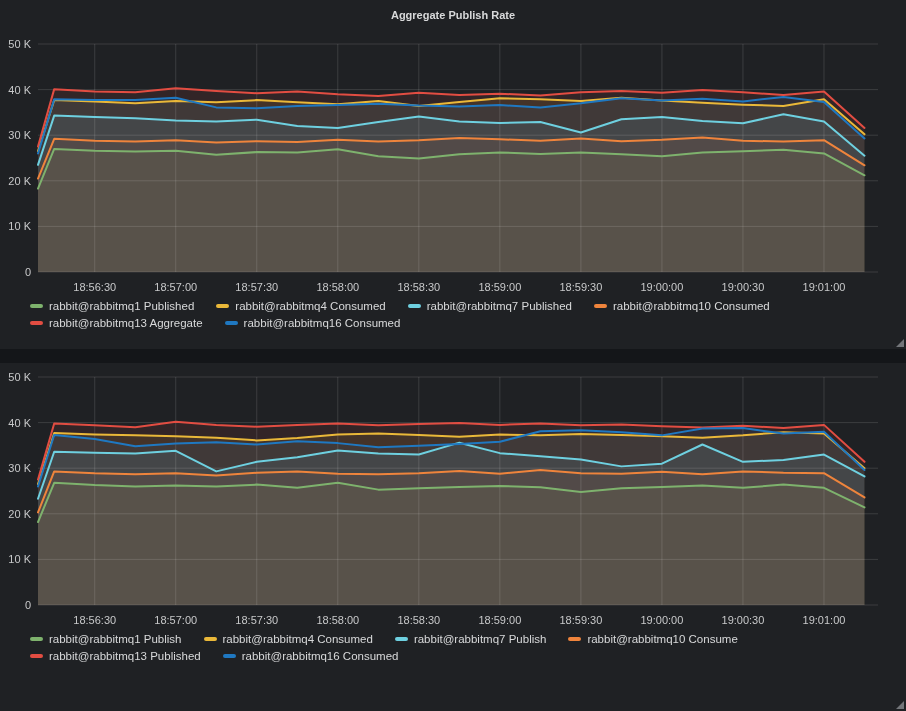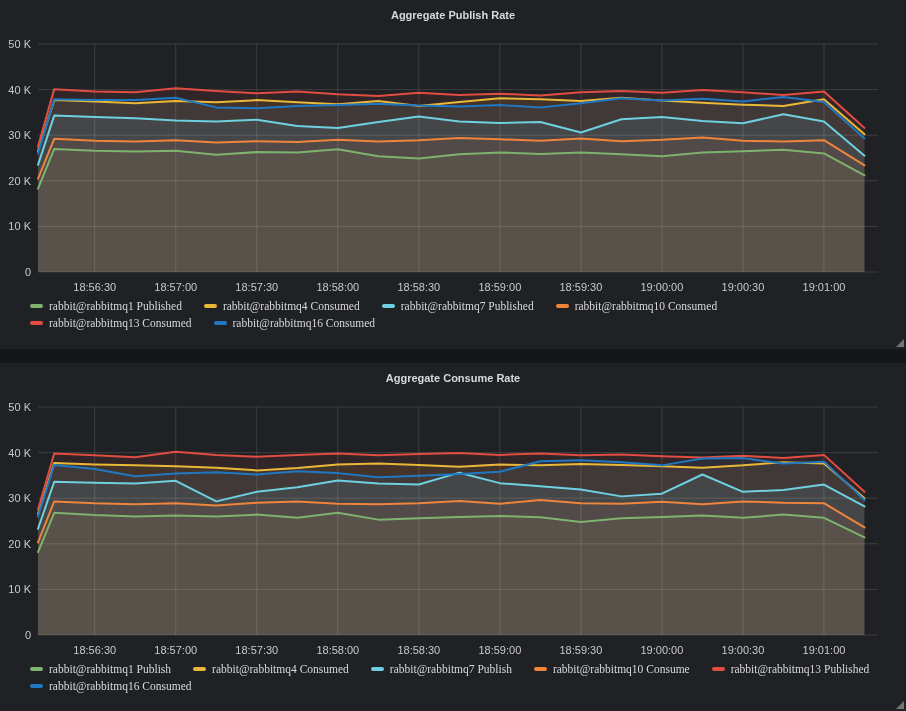--- a/index.html
+++ b/index.html
@@ -26,21 +26,20 @@
     cursor: pointer;
   }
   svg.chart { display: block; font-family: "Liberation Sans", sans-serif; }
   .legend {
     display: flex;
     flex-wrap: wrap;
     align-items: center;
     column-gap: 22px;
     row-gap: 5px;
     padding: 2px 10px 0 30px;
-    font-family: Liberation Serif, serif;
   }
   .legend-item {
     display: inline-flex;
     align-items: center;
     gap: 6px;
     cursor: pointer;
   }
   .legend-swatch {
     display: inline-block;
     width: 13px;
@@ -132,32 +131,31 @@
         <span class="legend-item">
           <span class="legend-swatch" style="background: rgb(110, 208, 224);"></span>
           <span class="legend-label">rabbit@rabbitmq7 Published</span>
         </span>
         <span class="legend-item">
           <span class="legend-swatch" style="background: rgb(239, 132, 60);"></span>
           <span class="legend-label">rabbit@rabbitmq10 Consumed</span>
         </span>
         <span class="legend-item">
           <span class="legend-swatch" style="background: rgb(226, 77, 66);"></span>
-          <span class="legend-label">rabbit@rabbitmq13 Consumed</span>
+          <span class="legend-label">rabbit@rabbitmq13 Aggregate</span>
         </span>
         <span class="legend-item">
           <span class="legend-swatch" style="background: rgb(31, 120, 193);"></span>
           <span class="legend-label">rabbit@rabbitmq16 Consumed</span>
         </span>
       </div>
     <div class="resize-handle"></div>
   </section>
 
   <section class="panel" style="top:363px; height:348px;">
-    <h2 class="panel-title">Aggregate Consume Rate</h2>
     <svg class="chart" width="906" height="268" viewBox="0 0 906 268">
         <g>
           <polygon points="38,242 38,159.00799999999998 54.20578778135048,119.79199999999999 94.72025723472669,122.07199999999999 135.2347266881029,123.44 175.7491961414791,122.52799999999999 216.2636655948553,123.44 256.77813504823155,121.616 297.29260450160774,124.80799999999999 337.80707395498393,119.79199999999999 378.3215434083601,126.632 418.8360128617364,125.264 459.3504823151125,123.896 499.8649517684887,122.984 540.379421221865,124.352 580.8938906752411,128.912 621.4083601286175,125.264 661.9228295819936,123.896 702.4372990353697,122.52799999999999 742.951768488746,124.80799999999999 783.4662379421222,121.616 823.9807073954984,124.80799999999999 864.4951768488746,144.416 864.4951768488746,242" fill="#7EB26D" fill-opacity="0.1"></polygon>
           <polygon points="38,242 38,121.16 54.20578778135048,70.088 94.72025723472669,71.45599999999999 135.2347266881029,72.36799999999997 175.7491961414791,73.28 216.2636655948553,74.64799999999997 256.77813504823155,77.38400000000001 297.29260450160774,75.10400000000001 337.80707395498393,71.45599999999999 378.3215434083601,70.54400000000001 418.8360128617364,71.912 459.3504823151125,73.73599999999999 499.8649517684887,71.45599999999999 540.379421221865,72.36799999999997 580.8938906752411,71 621.4083601286175,71.912 661.9228295819936,73.28 702.4372990353697,74.64799999999997 742.951768488746,72.36799999999997 783.4662379421222,69.17599999999999 823.9807073954984,70.54400000000001 864.4951768488746,105.20000000000002 864.4951768488746,242" fill="#EAB839" fill-opacity="0.1"></polygon>
           <polygon points="38,242 38,135.752 54.20578778135048,88.78399999999999 94.72025723472669,89.69600000000003 135.2347266881029,90.608 175.7491961414791,87.87200000000001 216.2636655948553,108.392 256.77813504823155,98.816 297.29260450160774,94.256 337.80707395498393,87.41600000000003 378.3215434083601,90.608 418.8360128617364,91.51999999999998 459.3504823151125,79.66399999999999 499.8649517684887,90.15200000000002 540.379421221865,93.344 580.8938906752411,96.536 621.4083601286175,103.376 661.9228295819936,100.64000000000001 702.4372990353697,81.48799999999997 742.951768488746,98.816 783.4662379421222,96.99199999999999 823.9807073954984,91.51999999999998 864.4951768488746,113.40800000000002 864.4951768488746,242" fill="#6ED0E0" fill-opacity="0.1"></polygon>
           <polygon points="38,242 38,149.432 54.20578778135048,108.392 94.72025723472669,110.21600000000001 135.2347266881029,111.12800000000001 175.7491961414791,110.21600000000001 216.2636655948553,112.49600000000001 256.77813504823155,109.76000000000002 297.29260450160774,108.392 337.80707395498393,110.672 378.3215434083601,111.12800000000001 418.8360128617364,110.21600000000001 459.3504823151125,107.936 499.8649517684887,110.672 540.379421221865,107.02399999999997 580.8938906752411,110.21600000000001 621.4083601286175,110.672 661.9228295819936,108.84800000000001 702.4372990353697,111.12800000000001 742.951768488746,108.392 783.4662379421222,109.76000000000002 823.9807073954984,110.21600000000001 864.4951768488746,134.384 864.4951768488746,242" fill="#EF843C" fill-opacity="0.1"></polygon>
           <polygon points="38,242 38,116.6 54.20578778135048,60.51200000000003 94.72025723472669,62.33600000000001 135.2347266881029,64.16 175.7491961414791,58.68799999999999 216.2636655948553,61.879999999999995 256.77813504823155,63.70400000000001 297.29260450160774,61.879999999999995 337.80707395498393,60.51200000000003 378.3215434083601,62.33600000000001 418.8360128617364,60.96799999999999 459.3504823151125,60.05600000000001 499.8649517684887,61.879999999999995 540.379421221865,60.51200000000003 580.8938906752411,62.33600000000001 621.4083601286175,61.42399999999998 661.9228295819936,63.24799999999999 702.4372990353697,64.61599999999999 742.951768488746,62.79200000000003 783.4662379421222,65.07200000000003 823.9807073954984,61.879999999999995 864.4951768488746,98.816 864.4951768488746,242" fill="#E24D42" fill-opacity="0.1"></polygon>
           <polygon points="38,242 38,123.44 54.20578778135048,71.912 94.72025723472669,76.01599999999999 135.2347266881029,83.31200000000001 175.7491961414791,80.57600000000002 216.2636655948553,79.20799999999997 256.77813504823155,81.48799999999997 297.29260450160774,78.29599999999999 337.80707395498393,80.12 378.3215434083601,84.22399999999999 418.8360128617364,82.85600000000002 459.3504823151125,81.03200000000001 499.8649517684887,78.75200000000001 540.379421221865,68.26400000000001 580.8938906752411,67.35200000000003 621.4083601286175,69.17599999999999 661.9228295819936,72.36799999999997 702.4372990353697,65.52799999999999 742.951768488746,65.07200000000003 783.4662379421222,70.54400000000001 823.9807073954984,68.72 864.4951768488746,107.02399999999997 864.4951768488746,242" fill="#1F78C1" fill-opacity="0.1"></polygon>
         </g>
         <g>

